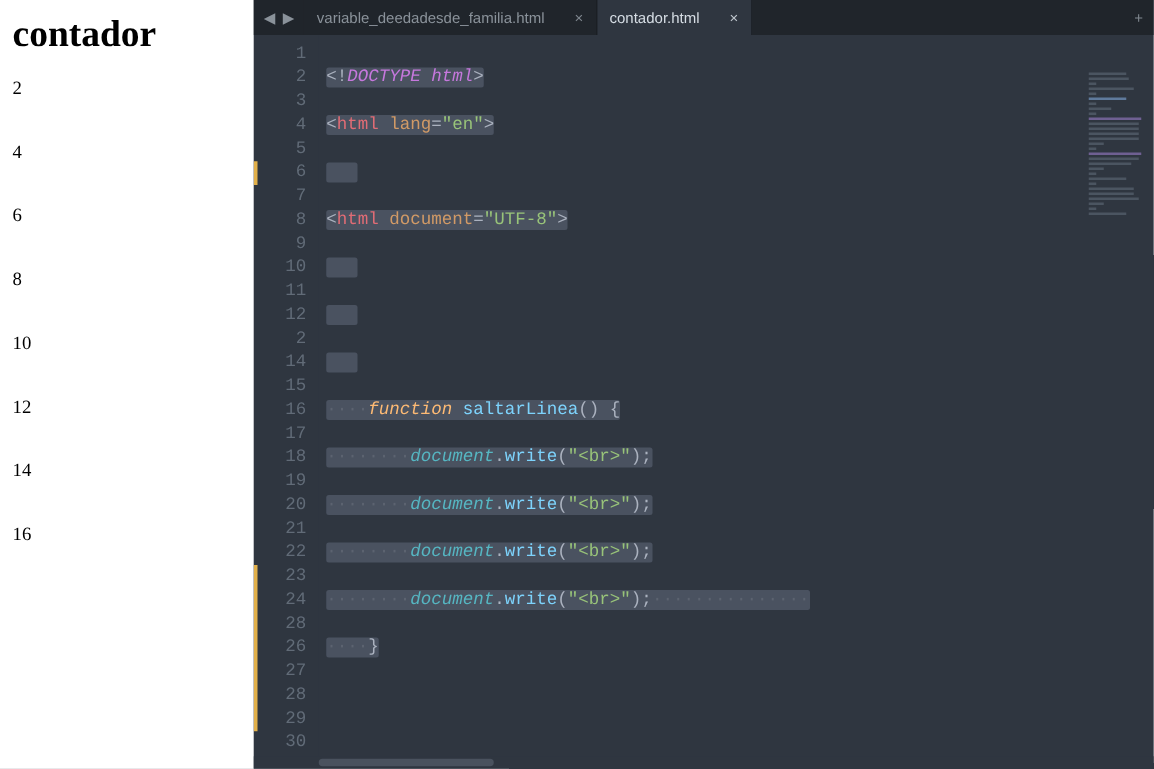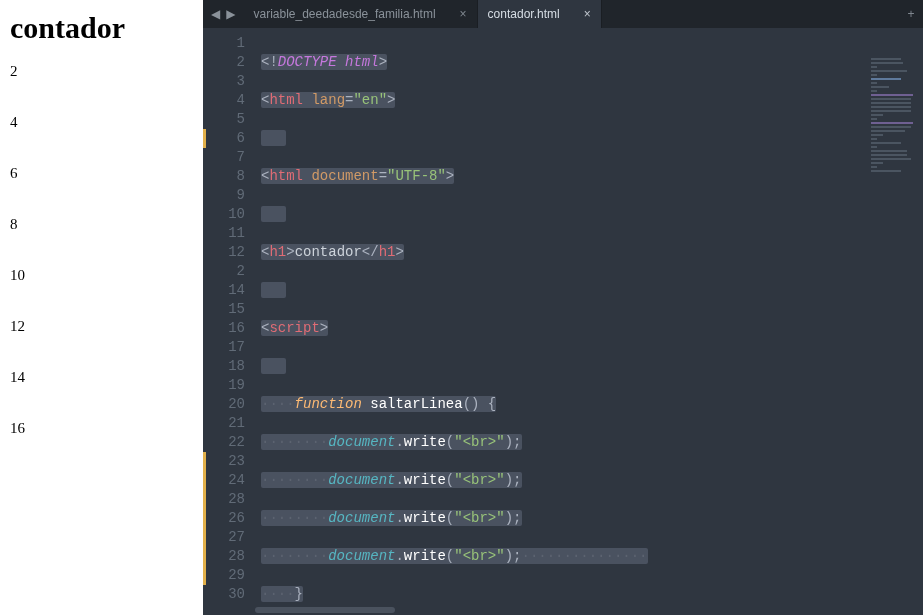--- a/index.html
+++ b/index.html
@@ -101,21 +101,21 @@
     border-radius: 2px;
     padding: 0 0px;
   }
   
   .c-tag   { color: #e06c75; }   
   .c-doct  { color: #c678dd; font-style: italic; } 
   .c-attr  { color: #d19a66; }   
   .c-str   { color: #98c379; }   
   .c-punc  { color: #abb2bf; }   
   .c-kw    { color: #fdba74; font-style: italic; }
-  .c-fn    { color: #ffffff; }   
+  .c-fn    { color: #7dd3fc; }   
   .c-obj   { color: #56b6c2; font-style: italic; }   
   .c-txt   { color: #cdd3da; }   
   .c-inv   { color: #5c6370; }   
 
   
   .minimap {
     position: absolute;
     top: 30px;
     right: 2px;
     width: 50px;
@@ -215,23 +215,21 @@
       <div class="ln">29</div>
       <div class="ln">30</div>
     </div>
 
     <div class="code">
 <div class="row"><span class="sel"><span class="c-punc">&lt;!</span><span class="c-doct">DOCTYPE </span><span class="c-doct">html</span><span class="c-punc">&gt;</span></span></div>
 <div class="row"><span class="sel"><span class="c-punc">&lt;</span><span class="c-tag">html </span><span class="c-attr">lang</span><span class="c-punc">=</span><span class="c-str">"en"</span><span class="c-punc">&gt;</span></span></div>
 <div class="row"><span class="sel">   </span></div>
 <div class="row"><span class="sel"><span class="c-punc">&lt;</span><span class="c-tag">html </span><span class="c-attr">document</span><span class="c-punc">=</span><span class="c-str">"UTF-8"</span><span class="c-punc">&gt;</span></span></div>
 <div class="row"><span class="sel">   </span></div>
-<div class="row"><span class="sel"><span class="c-punc">&lt;</span><span class="c-tag">h1</span><span class="c-punc">&gt;</span><span class="c-txt">contador</span><span class="c-punc">&lt;/</span><span class="c-tag">h1</span><span class="c-punc">&gt;</span></span></div>
-<div class="row"><span class="sel">   </span></div>
-<div class="row"><span class="sel"><span class="c-punc">&lt;</span><span class="c-tag">script</span><span class="c-punc">&gt;</span></span></div>
+<div class="row"><span class="sel">   </span></div>
 <div class="row"><span class="sel">   </span></div>
 <div class="row"><span class="sel"><span class="c-inv">····</span><span class="c-kw">function </span><span class="c-fn">saltarLinea</span><span class="c-punc">() {</span></span></div>
 <div class="row"><span class="sel"><span class="c-inv">········</span><span class="c-obj">document</span><span class="c-punc">.</span><span class="c-fn">write</span><span class="c-punc">(</span><span class="c-str">"&lt;br&gt;"</span><span class="c-punc">);</span></span></div>
 <div class="row"><span class="sel"><span class="c-inv">········</span><span class="c-obj">document</span><span class="c-punc">.</span><span class="c-fn">write</span><span class="c-punc">(</span><span class="c-str">"&lt;br&gt;"</span><span class="c-punc">);</span></span></div>
 <div class="row"><span class="sel"><span class="c-inv">········</span><span class="c-obj">document</span><span class="c-punc">.</span><span class="c-fn">write</span><span class="c-punc">(</span><span class="c-str">"&lt;br&gt;"</span><span class="c-punc">);</span></span></div>
 <div class="row"><span class="sel"><span class="c-inv">········</span><span class="c-obj">document</span><span class="c-punc">.</span><span class="c-fn">write</span><span class="c-punc">(</span><span class="c-str">"&lt;br&gt;"</span><span class="c-punc">);</span><span class="c-inv">···············</span></span></div>
 <div class="row"><span class="sel"><span class="c-inv">····</span><span class="c-punc">}</span></span></div>
 
 
 

